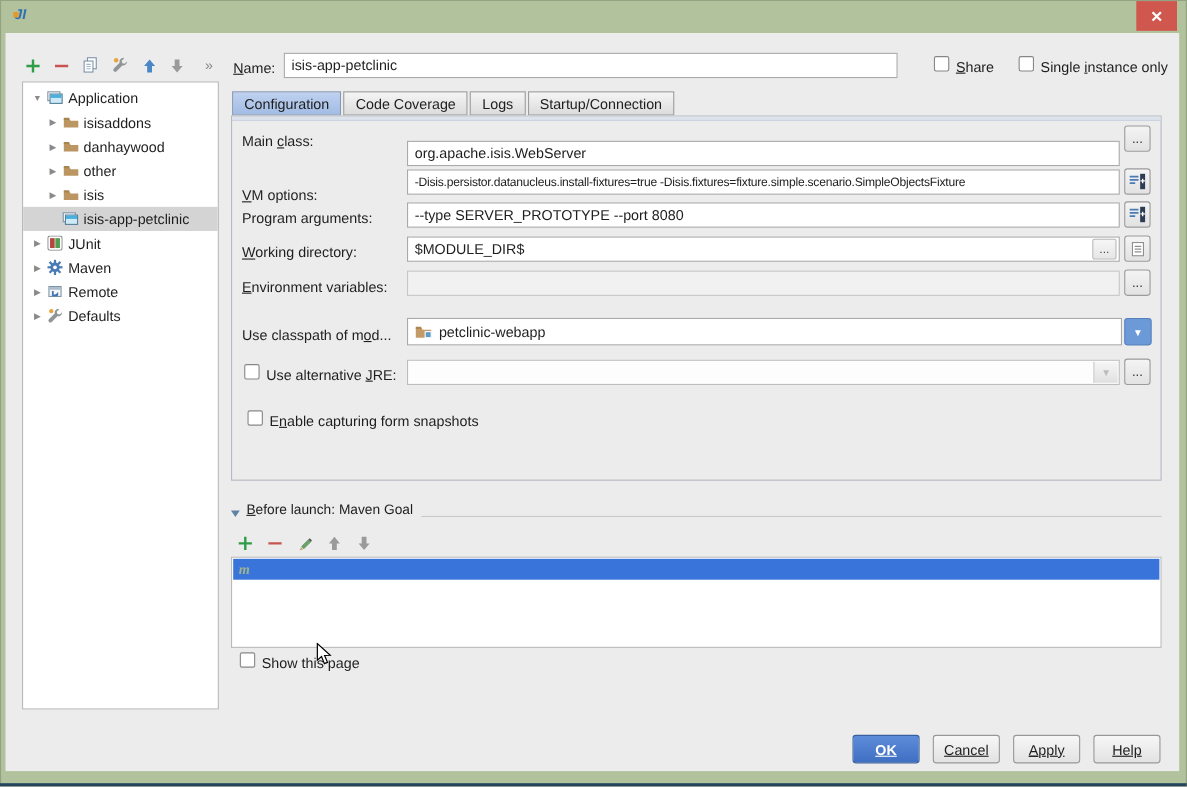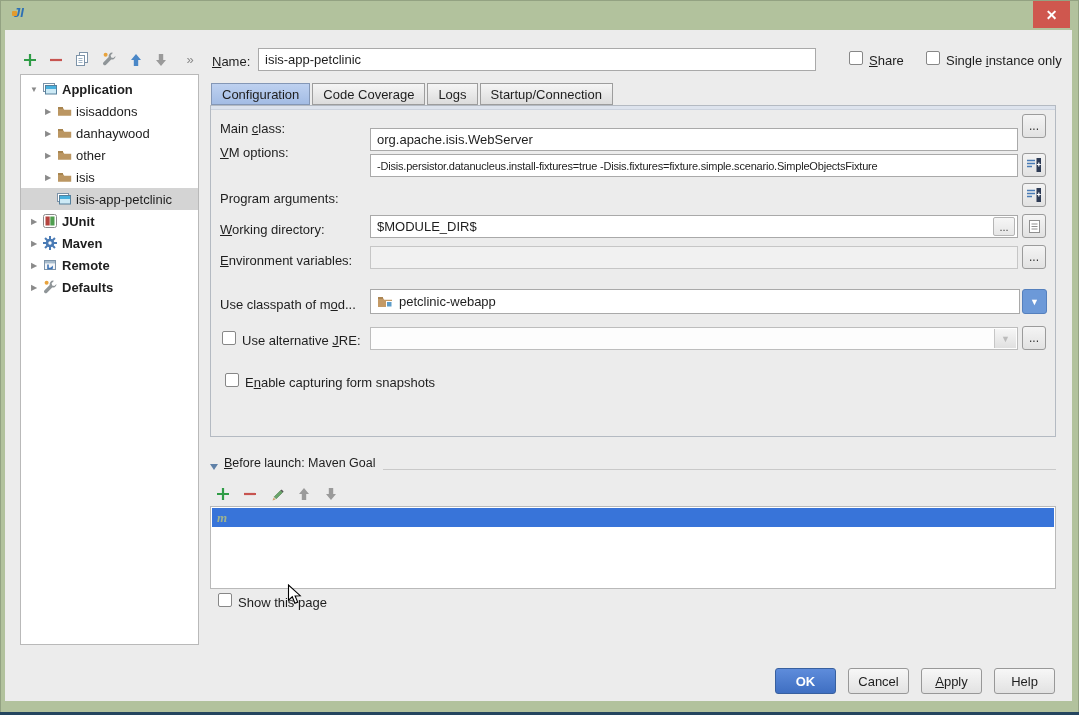--- a/index.html
+++ b/index.html
@@ -24,21 +24,21 @@
   
   .icbtn{position:absolute;width:20px;height:20px;display:flex;align-items:center;justify-content:center;}
   .glyph-btn{font-size:13px;color:#8a8a8a;}
   
   .treebox{position:absolute;left:20px;top:74px;width:179px;height:571px;background:#fff;border:1px solid #b9b9b9;padding-top:3px;overflow:hidden;}
   .trow{height:22px;display:flex;align-items:center;font-size:13px;white-space:nowrap;}
   .trow.selected{background:#d4d4d4;}
   .tarrow{width:14px;min-width:14px;text-align:center;font-size:8px;color:#8a8a8a;}
   .ticon{width:18px;min-width:18px;display:flex;align-items:center;justify-content:center;}
   .tlabel{margin-left:3px;}
-  .bold{font-weight:bold;}
+  .bold{font-weight:normal;}
   .pad-top{padding-left:6px;}
   .pad-child{padding-left:20px;}
   
   .lbl{position:absolute;font-size:13px;color:#1e1e1e;white-space:nowrap;}
   .mn{text-decoration:underline;}
   .tfield{position:absolute;height:23px;border:1px solid #a9a9a9;background:#fff;
     font-family:"Liberation Sans", sans-serif;font-size:12.5px;padding:0 6px;color:#1e1e1e;outline:none;}
   .tfield.condensed{font-size:11px;letter-spacing:-0.2px;}
   .tfield.disabledf{background:#f1f1f1;border-color:#c6c6c6;}
   .cb{position:absolute;width:14px;height:14px;border:1px solid #878787;border-radius:2px;background:#fff;}
@@ -64,21 +64,21 @@
     color:#fff;display:flex;align-items:center;justify-content:center;font-size:9px;}
   
   .bl-header{position:absolute;left:210px;top:456px;width:846px;display:flex;align-items:flex-end;font-size:12.5px;}
   .bl-tri{width:0;height:0;border-left:4px solid transparent;border-right:4px solid transparent;border-top:6px solid #5f81a8;margin-right:6px;}
   .bl-rule{flex:1;border-top:1px solid #c9c9c9;margin-left:8px;margin-top:1px;}
   .task-list{position:absolute;left:210px;top:506px;width:846px;height:83px;background:#fff;border:1px solid #b9b9b9;padding:1px;}
   .task-row{height:19px;background:#3874d9;color:#fff;display:flex;align-items:center;font-size:13px;padding-left:5px;}
   .task-m{font-style:italic;font-weight:bold;font-family:"Liberation Serif", serif;color:#9fb38e;width:17px;font-size:13px;}
   
   .pbtn{position:absolute;width:61px;height:26px;border:1px solid #989898;border-radius:3px;
-    background:linear-gradient(#f7f7f7,#e2e2e2);font-size:13px;display:flex;align-items:center;justify-content:center;color:#1e1e1e;}
+    background:linear-gradient(#f7f7f7,#e2e2e2);font-size:13px;display:flex;align-items:center;justify-content:center;color:#1e1e1e;text-decoration:underline;}
   .pbtn.primary{background:linear-gradient(#5e8cdb,#3f6fc2);border-color:#38609f;color:#fff;font-weight:bold;}
   .cursor{position:absolute;left:287px;top:584px;z-index:50;pointer-events:none;}
 </style>
 </head>
 <body>
 
 <div class="stage">
 
   <div class="titlebar">
     <div class="logo">
@@ -261,31 +261,32 @@
   <div class="panel">
       <div class="topstrip"></div>
     </div>
 
   <div class="lbl" style="left:220px;top:121px;"><span>Main </span><span class="mn">c</span><span>lass:</span></div>
   <input class="tfield" style="left: 370px; top: 128px; width: 648px; font-size: 13px;" value="org.apache.isis.WebServer">
   <div class="btn24" style="left:1022px;top:114px;">
       <span>...</span>
     </div>
 
-  <div class="lbl" style="left:220px;top:145px;"><span></span><span class="mn">V</span><span>M options:</span></div>
+  <div class="lbl" style="left:220px;top:170px;"><span></span><span class="mn">V</span><span>M options:</span></div>
   <input class="tfield condensed" style="left: 370px; top: 154px; width: 648px;" value="-Disis.persistor.datanucleus.install-fixtures=true -Disis.fixtures=fixture.simple.scenario.SimpleObjectsFixture">
   <div class="btn24" style="left:1022px;top:153px;">
     <svg width="16" height="16">
       <path d="M1 3.5 h8 M1 6.5 h8 M1 9.5 h5" stroke="#4a7bb5" stroke-width="1.6"></path>
       <rect x="10.5" y="1" width="4.5" height="14" fill="#2d3b55"></rect>
       <path d="M12.8 5.5 v4 M10.8 7.5 h4" stroke="#fff" stroke-width="1.2"></path>
     </svg>
   </div>
 
   <div class="lbl" style="left:220px;top:191px;"><span>Program ar</span><span class="mn">g</span><span>uments:</span></div>
+  <input class="tfield" style="left: 370px; top: 184px; width: 648px; font-size: 13px;" value="--type SERVER_PROTOTYPE --port 8080">
   <div class="btn24" style="left:1022px;top:183px;">
     <svg width="16" height="16">
       <path d="M1 3.5 h8 M1 6.5 h8 M1 9.5 h5" stroke="#4a7bb5" stroke-width="1.6"></path>
       <rect x="10.5" y="1" width="4.5" height="14" fill="#2d3b55"></rect>
       <path d="M12.8 5.5 v4 M10.8 7.5 h4" stroke="#fff" stroke-width="1.2"></path>
     </svg>
   </div>
 
   <div class="lbl" style="left:220px;top:222px;text-align:center;"><span></span><span class="mn">W</span><span>orking directory:</span></div>
   <input class="tfield" style="left: 370px; top: 215px; width: 648px; font-size: 13px;" value="$MODULE_DIR$">

